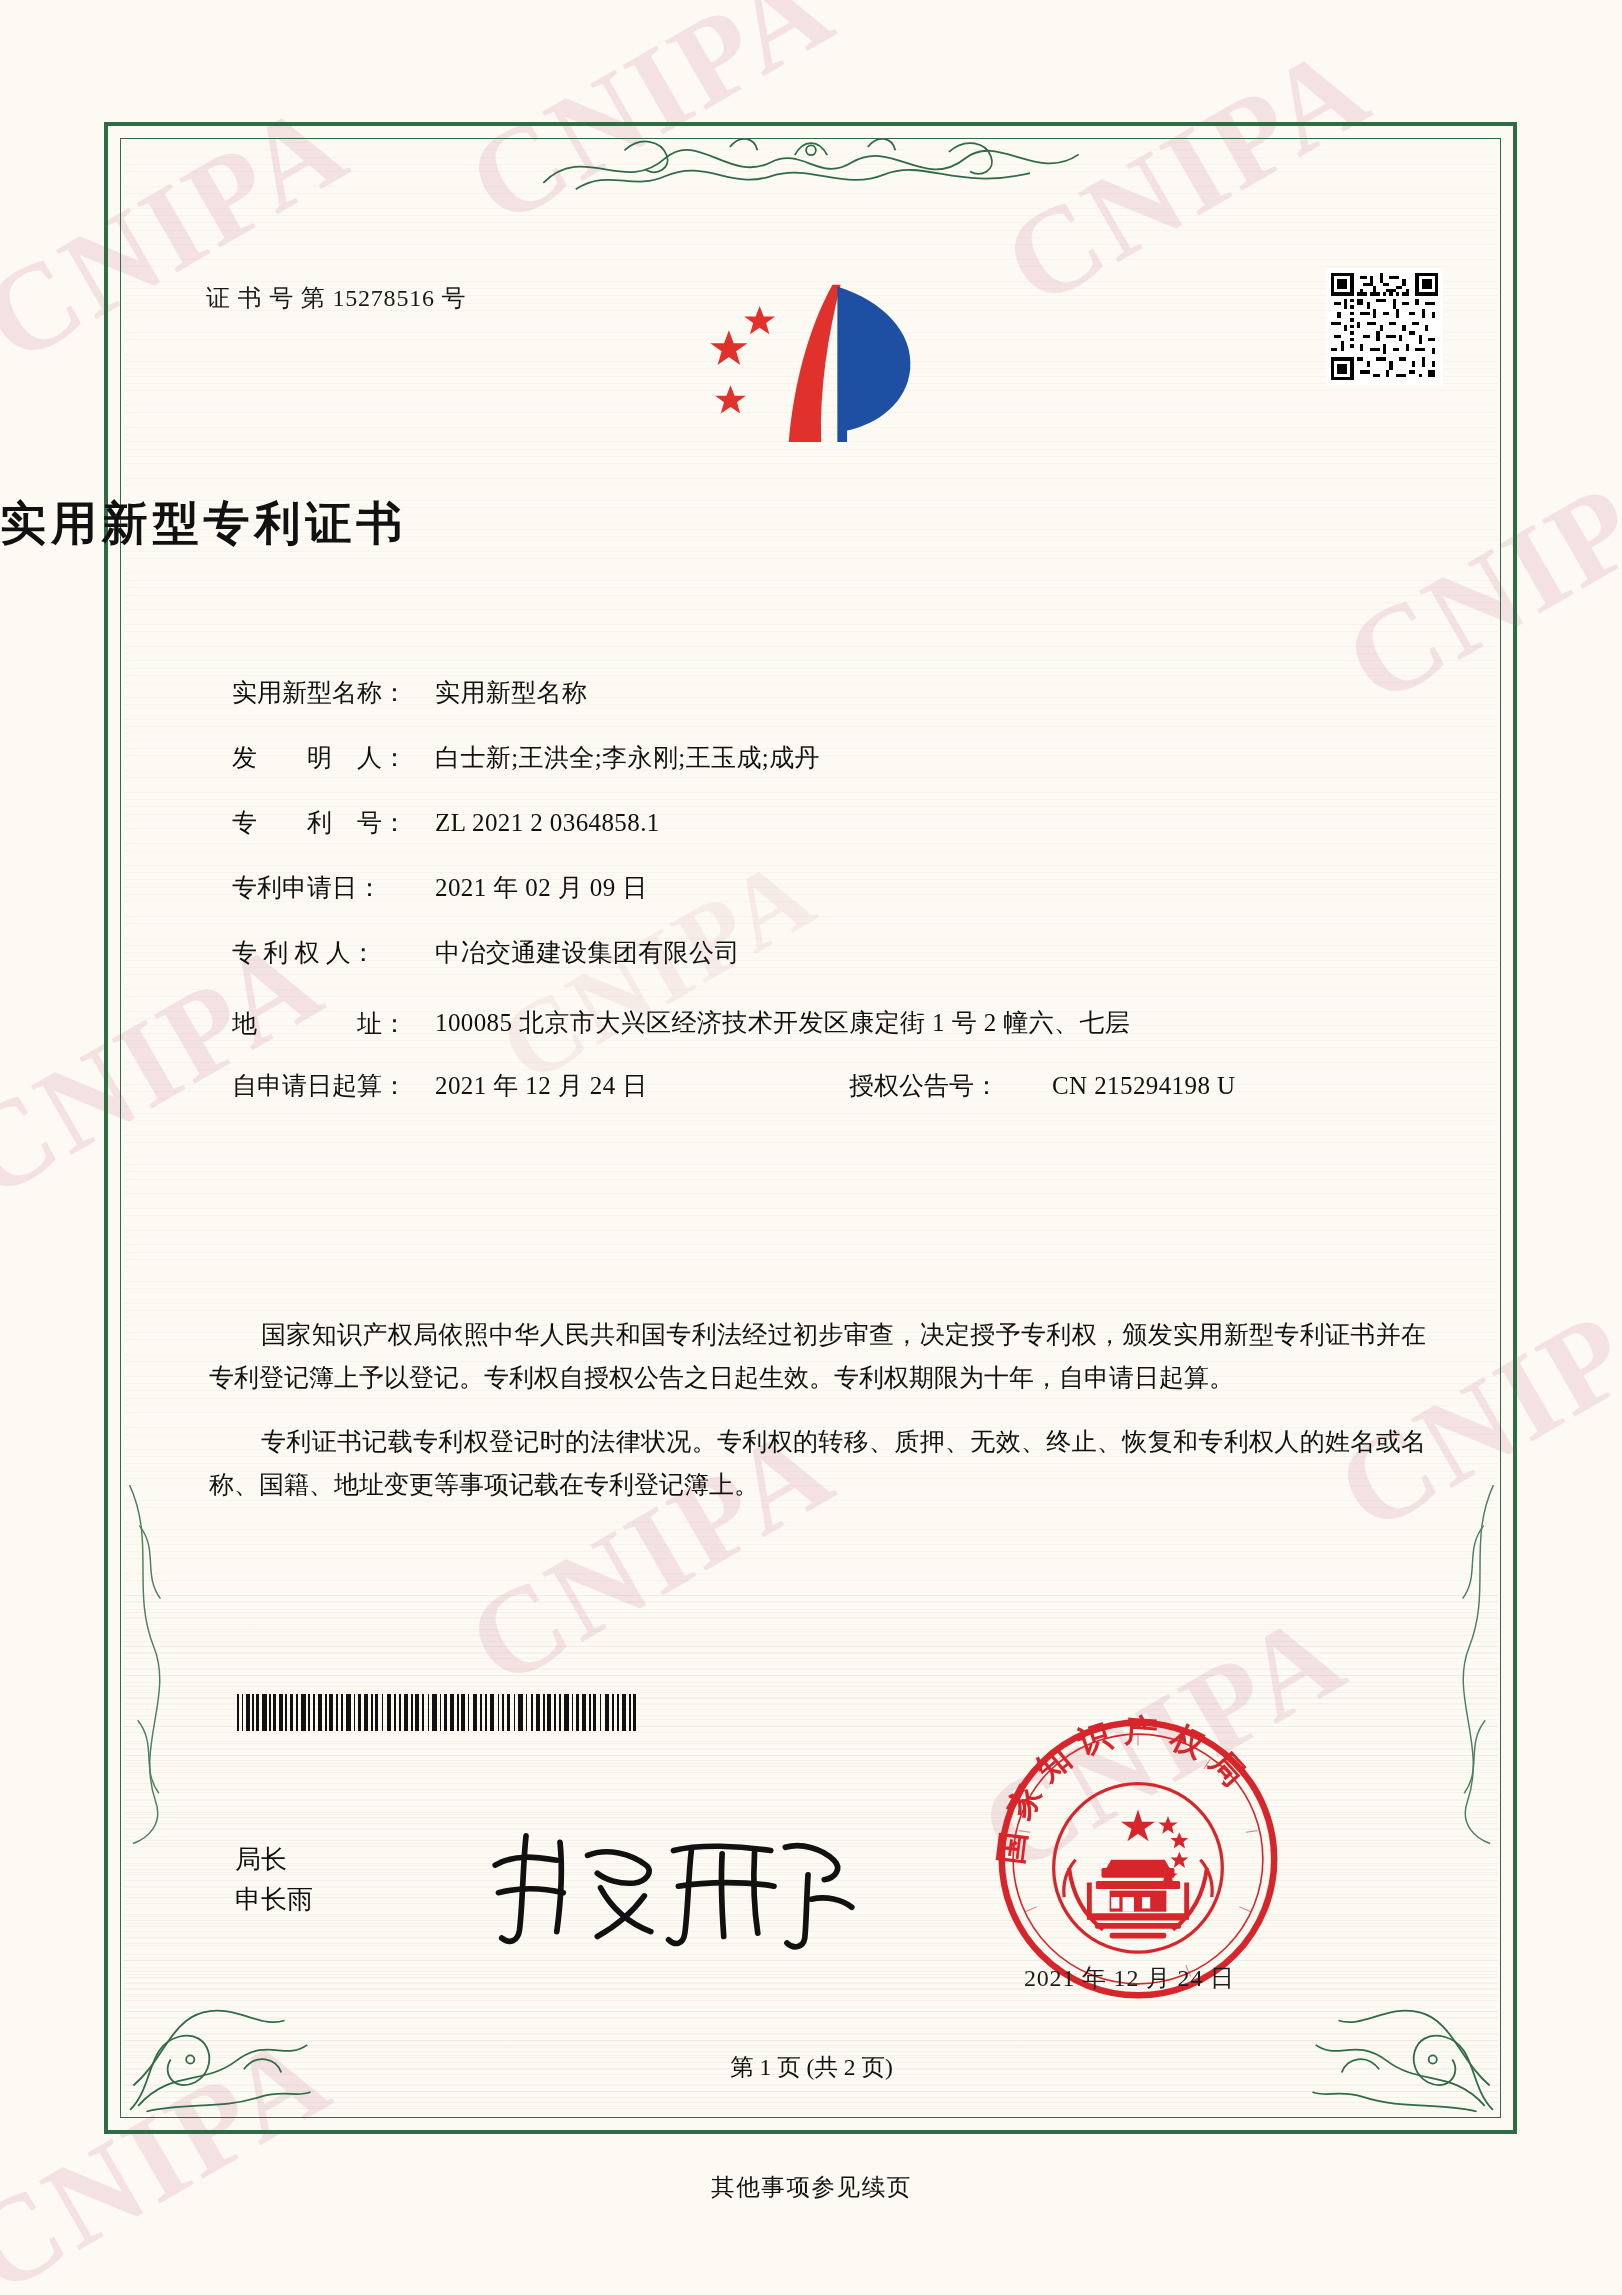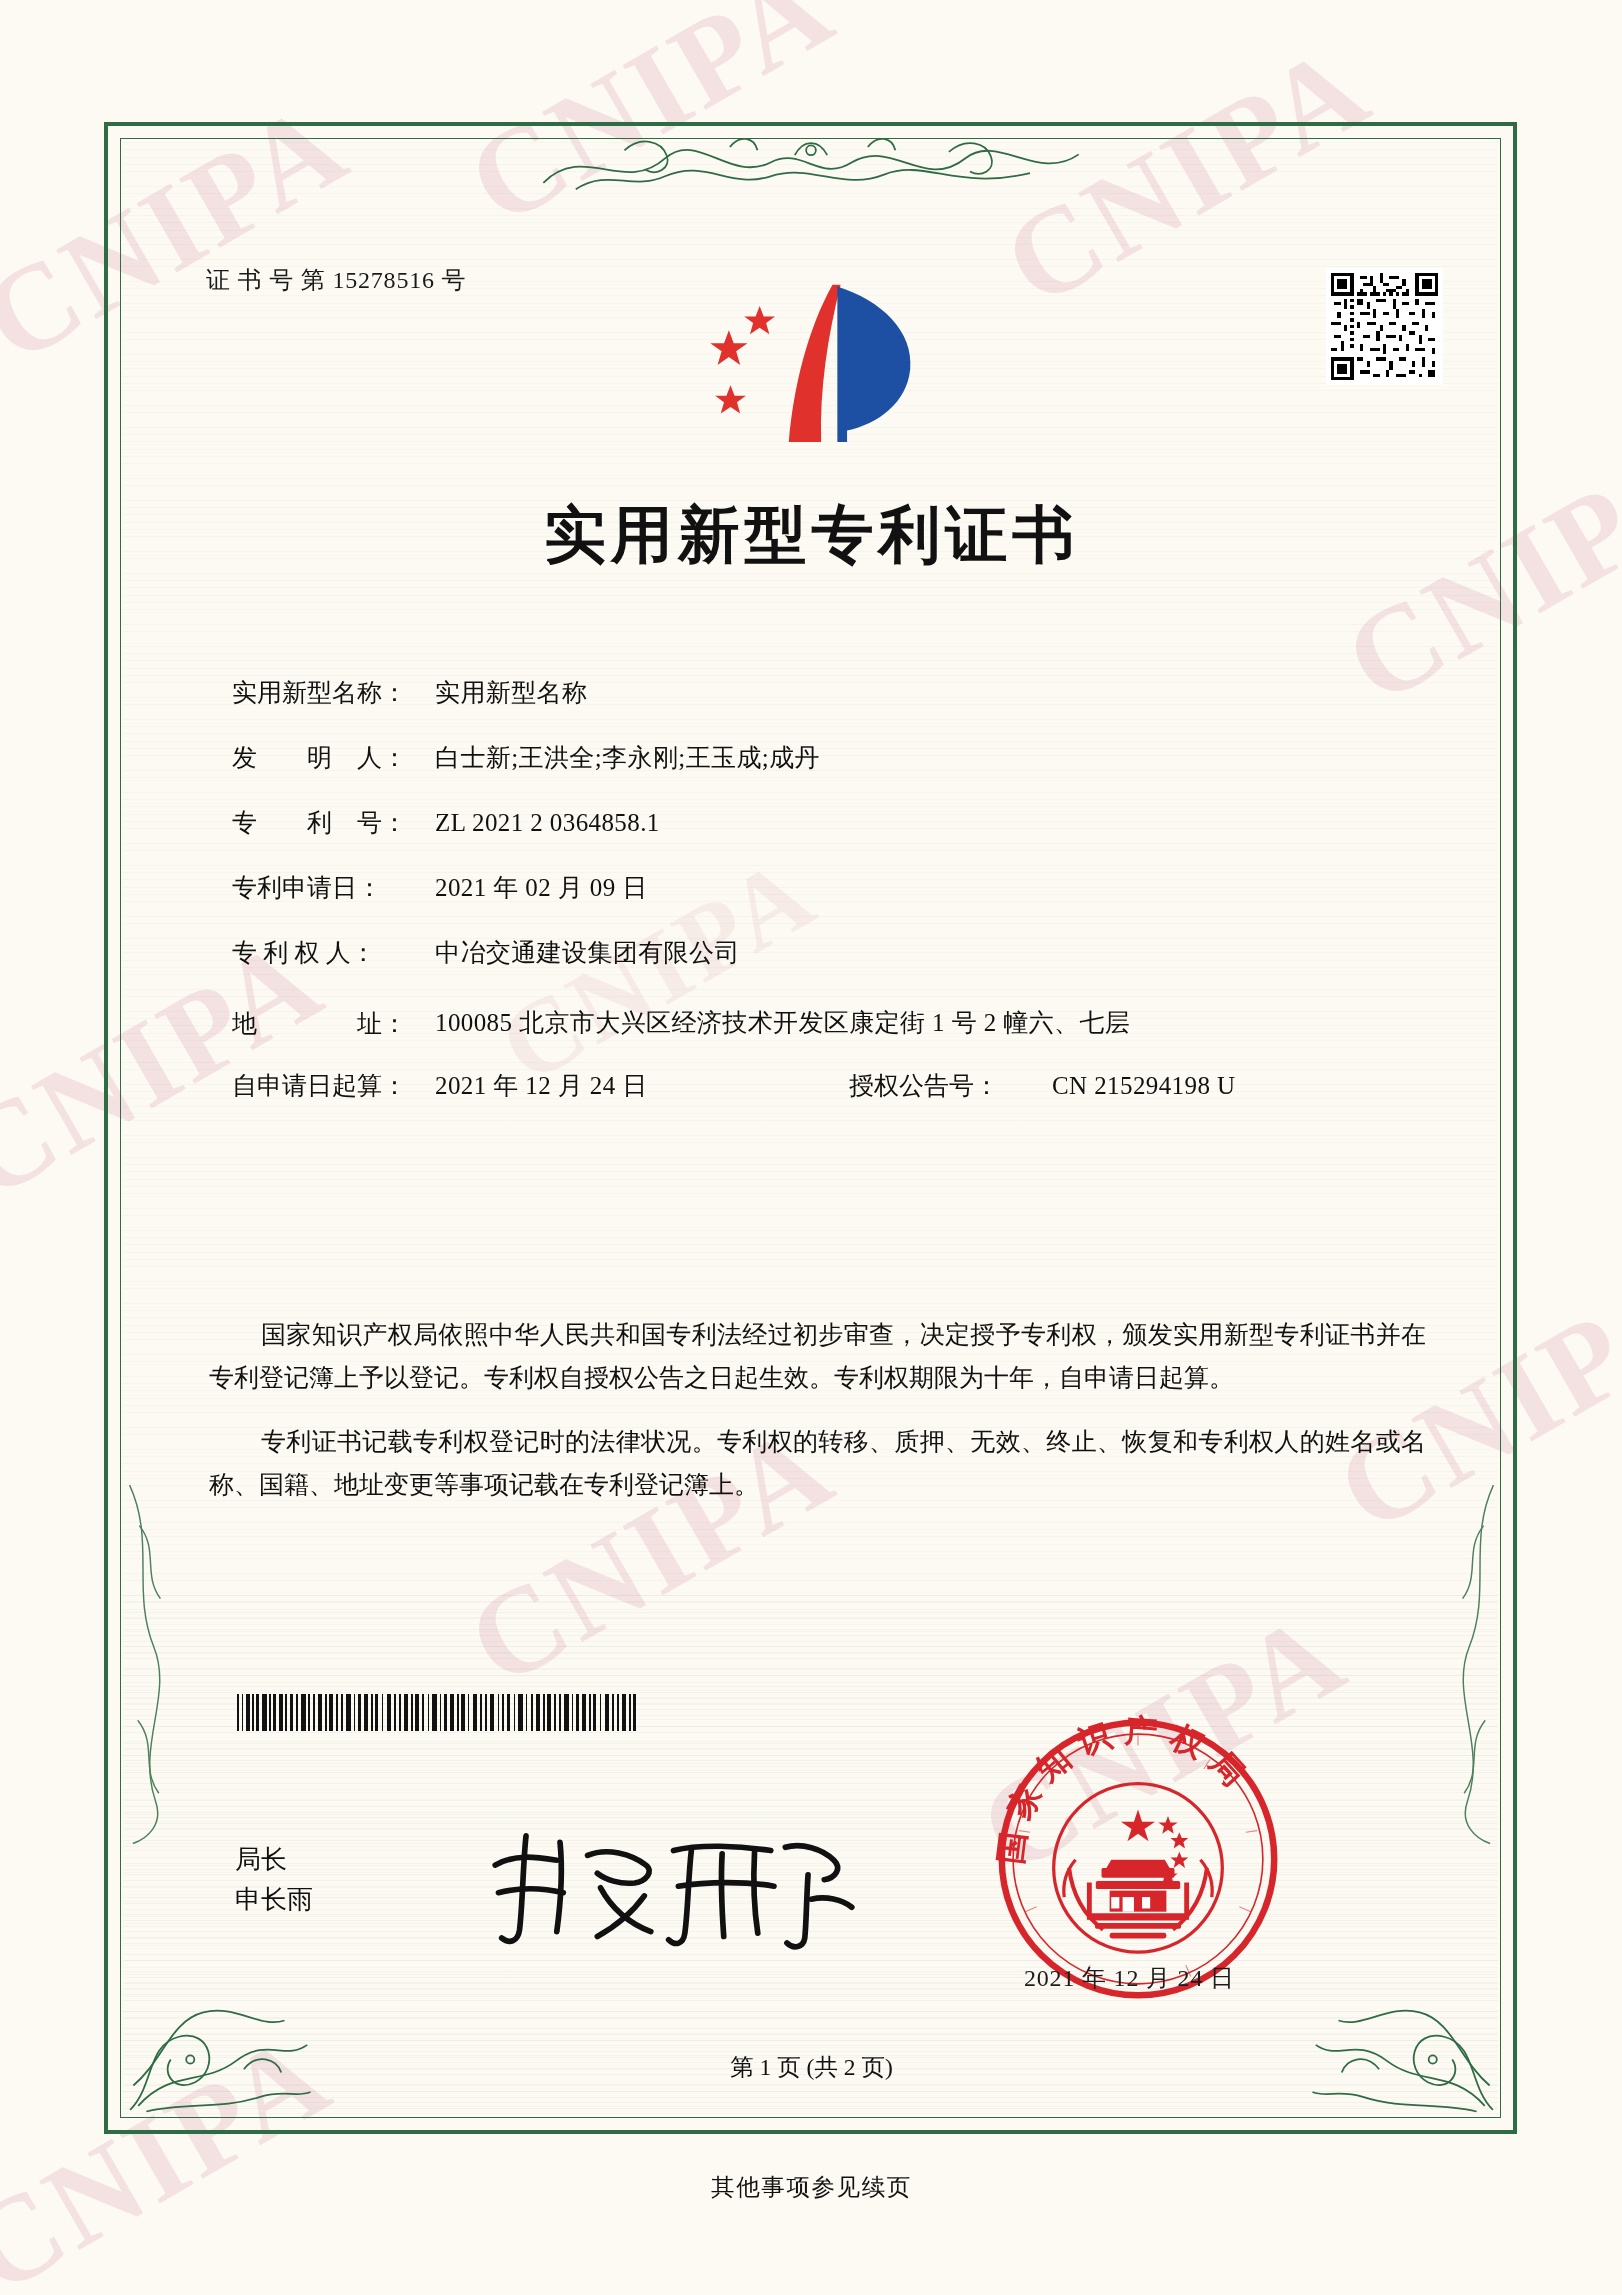--- a/index.html
+++ b/index.html
@@ -81,21 +81,21 @@
     pointer-events: none;
   }
 
   
   .ornament { position: absolute; pointer-events: none; }
 
   
   .cert-no {
     position: absolute;
     left: 206px;
-    top: 264px;
+    top: 282px;
     font-size: 24px;
     color: #1a1a1a;
     letter-spacing: 0.8px;
   }
   .qr {
     position: absolute;
     right: 180px;
     top: 268px;
     width: 117px;
     height: 117px;
@@ -112,22 +112,22 @@
     width: 235px;
     height: 170px;
   }
 
   
   .doc-title {
     position: absolute;
     left: 0;
     right: 0;
     top: 493px;
-    text-align: center;
-    font-size: 62px;
+    text-align: left;
+    font-size: 46px;
     font-weight: bold;
     letter-spacing: 4.9px;
     color: #111;
     font-family: Liberation Serif, serif;
   }
 
   
   .fields {
     position: absolute;
     left: 232px;

